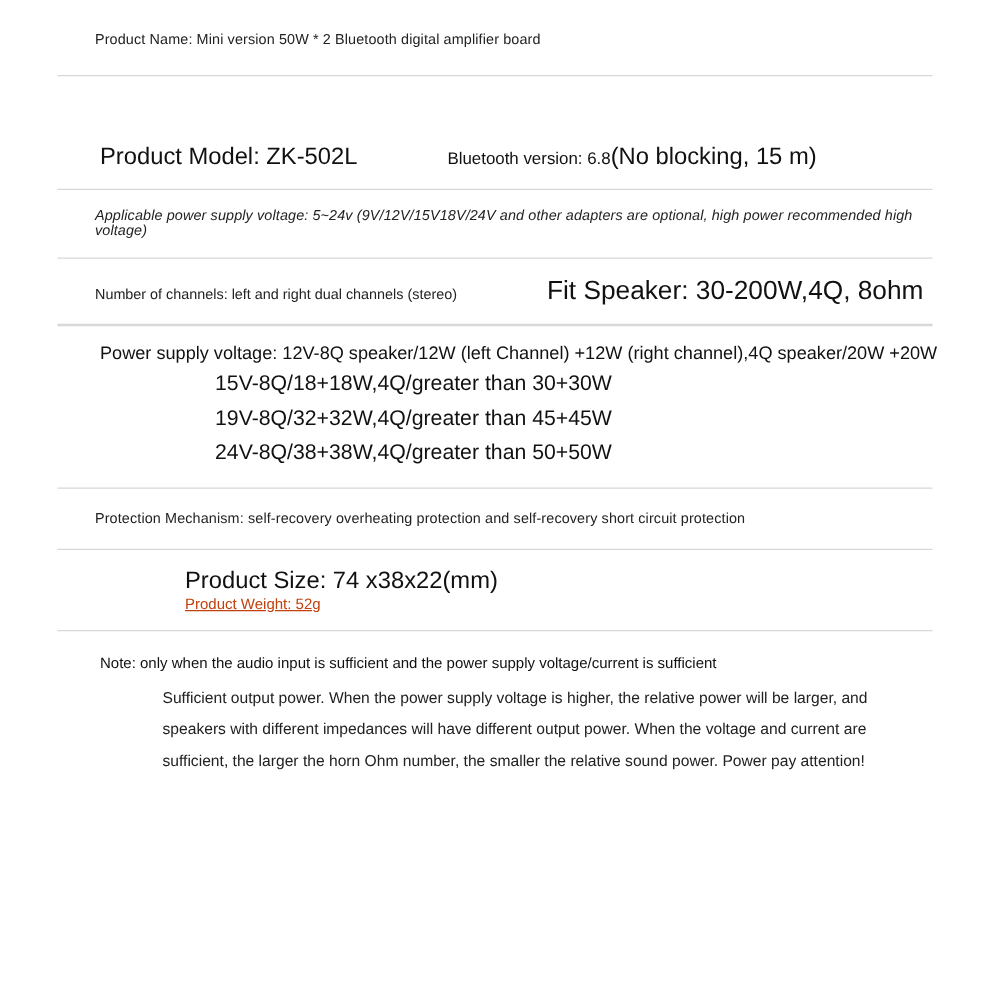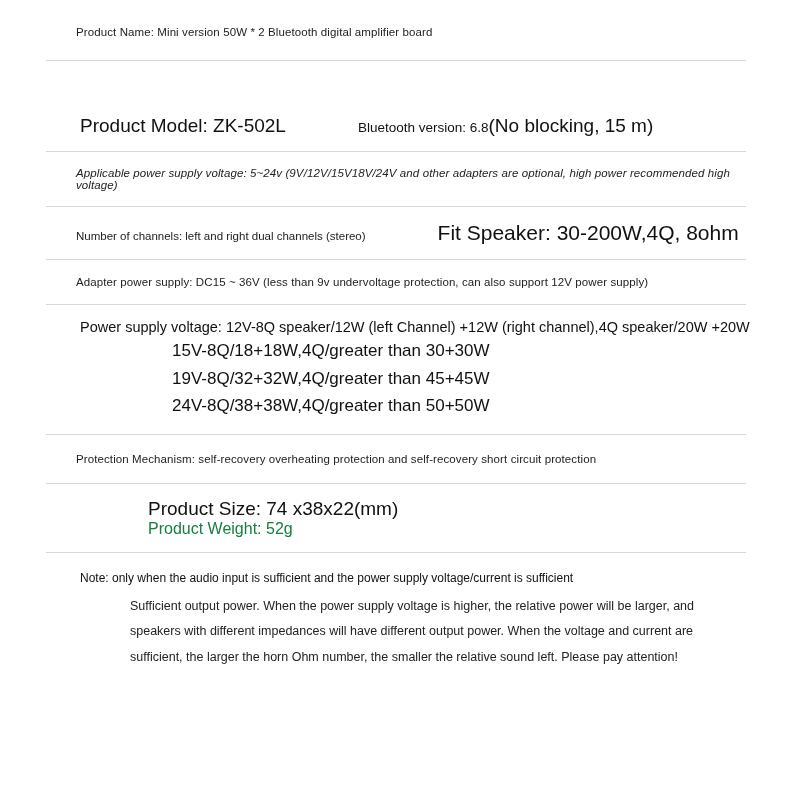--- a/index.html
+++ b/index.html
@@ -84,21 +84,21 @@
     color: #111;
     margin-bottom: 9px;
   }
   .note-body div {
     font-size: 12.5px;
     color: #222;
     line-height: 2.05;
     padding-left: 50px;
   }
   .size-label { font-size: 19px; color: #111; }
-  .weight-label { font-size: 16px; color: #15803d; }
+  .weight-label { font-size: 12px; color: #c2410c; text-decoration: underline; }
   .fit-label { font-size: 21px; color: #111; padding-left: 32px; }
   .ch-label { font-size: 11.5px; color: #222; }
 </style>
 </head>
 <body>
 
 <div class="sheet">
 
   <div class="row" id="row-name">
     <div class="line-small">Product Name: Mini version 50W * 2 Bluetooth digital amplifier board</div>
@@ -121,23 +121,20 @@
 
   <div class="divider"></div>
 
   <div class="row flexrow" id="row-channels">
     <div class="ch-label">Number of channels: left and right dual channels (stereo)</div>
     <div class="fit-label gap-fit">Fit Speaker: 30-200W,4Q, 8ohm</div>
   </div>
 
   <div class="divider"></div>
 
-  <div class="row" id="row-adapter">
-    <div class="line-small">Adapter power supply: DC15 ~ 36V (less than 9v undervoltage protection, can also support 12V power supply)</div>
-  </div>
 
   <div class="divider"></div>
 
   <div class="row" id="row-power">
     <div class="power-head">Power supply voltage: 12V-8Q speaker/12W (left Channel) +12W (right channel),4Q speaker/20W +20W</div>
     <div class="power-lines">
       <div>15V-8Q/18+18W,4Q/greater than 30+30W</div>
       <div>19V-8Q/32+32W,4Q/greater than 45+45W</div>
       <div>24V-8Q/38+38W,4Q/greater than 50+50W</div>
     </div>
@@ -156,17 +153,17 @@
     <div class="weight-label gap-weight">Product Weight: 52g</div>
   </div>
 
   <div class="divider"></div>
 
   <div class="row" id="row-note">
     <div class="note-head">Note: only when the audio input is sufficient and the power supply voltage/current is sufficient</div>
     <div class="note-body">
       <div>Sufficient output power. When the power supply voltage is higher, the relative power will be larger, and</div>
       <div>speakers with different impedances will have different output power. When the voltage and current are</div>
-      <div>sufficient, the larger the horn Ohm number, the smaller the relative sound left. Please pay attention!</div>
+      <div>sufficient, the larger the horn Ohm number, the smaller the relative sound power. Power pay attention!</div>
     </div>
   </div>
 
 </div>
 
 </body></html>

